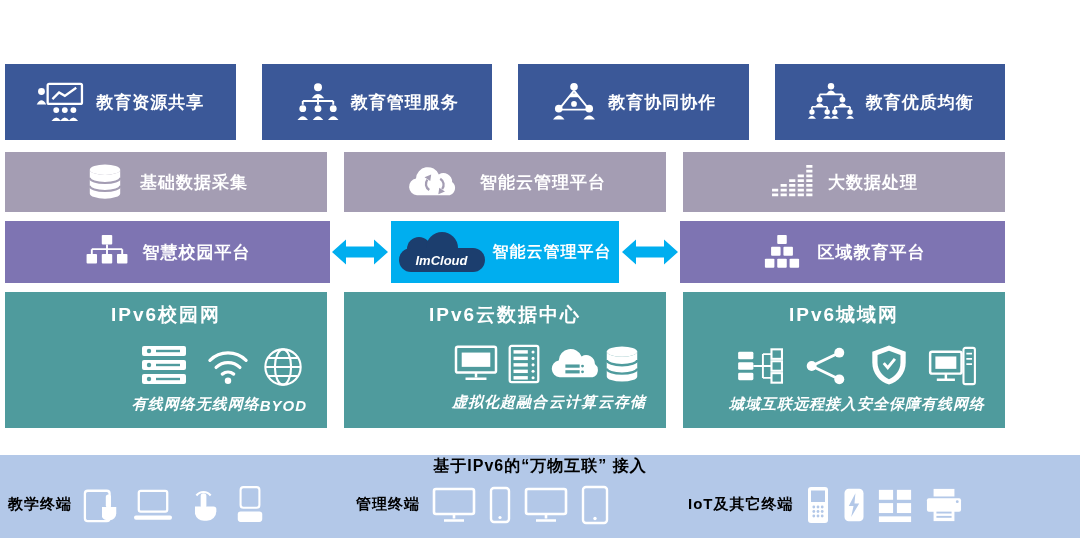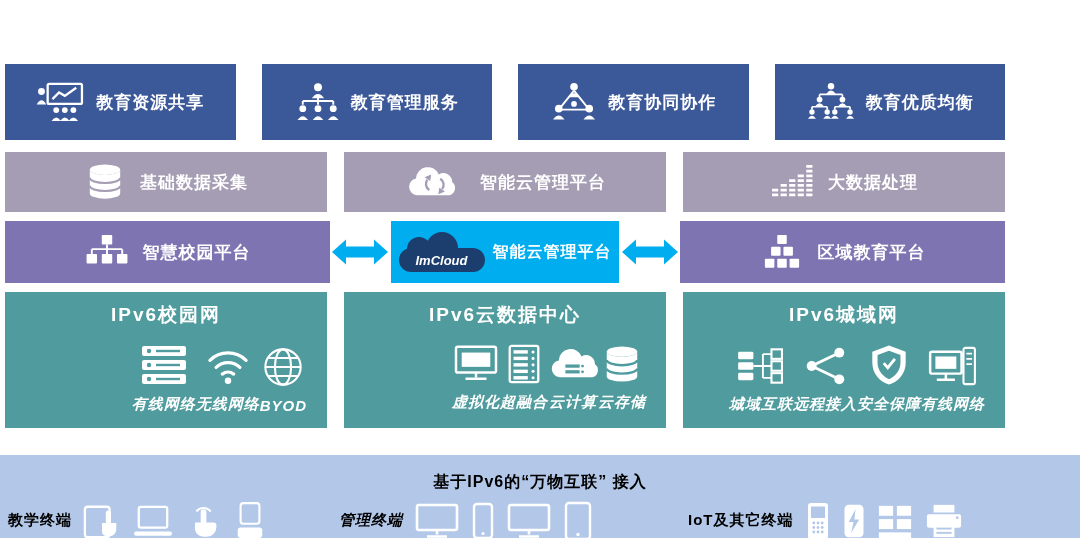--- a/index.html
+++ b/index.html
@@ -43,25 +43,25 @@
   .net-panel { flex:1; background:var(--teal,#4f9b9d); padding-top:10px; }
   .net-title { text-align:center; color:#fff; font-weight:bold; font-size:19px; letter-spacing:2px; }
   .net-items { display:flex; justify-content:flex-end; align-items:flex-end;
                margin-top:16px; padding:0 20px;font-style:italic; }
   .net-item { display:flex; flex-direction:column; align-items:center; gap:9px; }
   .net-item .box-label { font-size:15px; }
 
   .terminal { position:absolute; left:0; top:455px; width:1080px; height:83px;
               background:var(--light_blue,#b3c8e8); }
   .terminal-title { text-align:center; font-weight:bold; font-size:16px; color:#000;
-                    padding-top:1px; letter-spacing:1px;margin-top:16px; }
+                    padding-top:1px; letter-spacing:1px; }
   .terminal-groups { position:relative; height:53px; margin-top:1px;padding-left:26px; }
   .t-group { position:absolute; top:0; height:53px; display:flex; align-items:center; gap:11px; }
   .t-label { font-weight:bold; font-size:15px; color:#000; letter-spacing:1px; white-space:nowrap; }
-  .g1 { left:8px; } .g2 { left:339px;font-style:italic; } .g3 { left:688px; }
+  .g1 { left:8px; } .g2 { left:356px; } .g3 { left:688px; }
 
   .icon { display:flex; align-items:center; justify-content:center; flex:0 0 auto; }
   .icon svg { display:block; }
 
   .fill-cyan { fill:var(--cyan,#00aeef); }
   .fill-teal { fill:var(--teal,#4f9b9d); }
   .cut-data  { stroke:var(--gray_purple,#a49db3); }
   .cutf-data { fill:var(--gray_purple,#a49db3); }
   .cut-teal  { stroke:var(--teal,#4f9b9d); }
   .cutf-teal { fill:var(--teal,#4f9b9d); }

